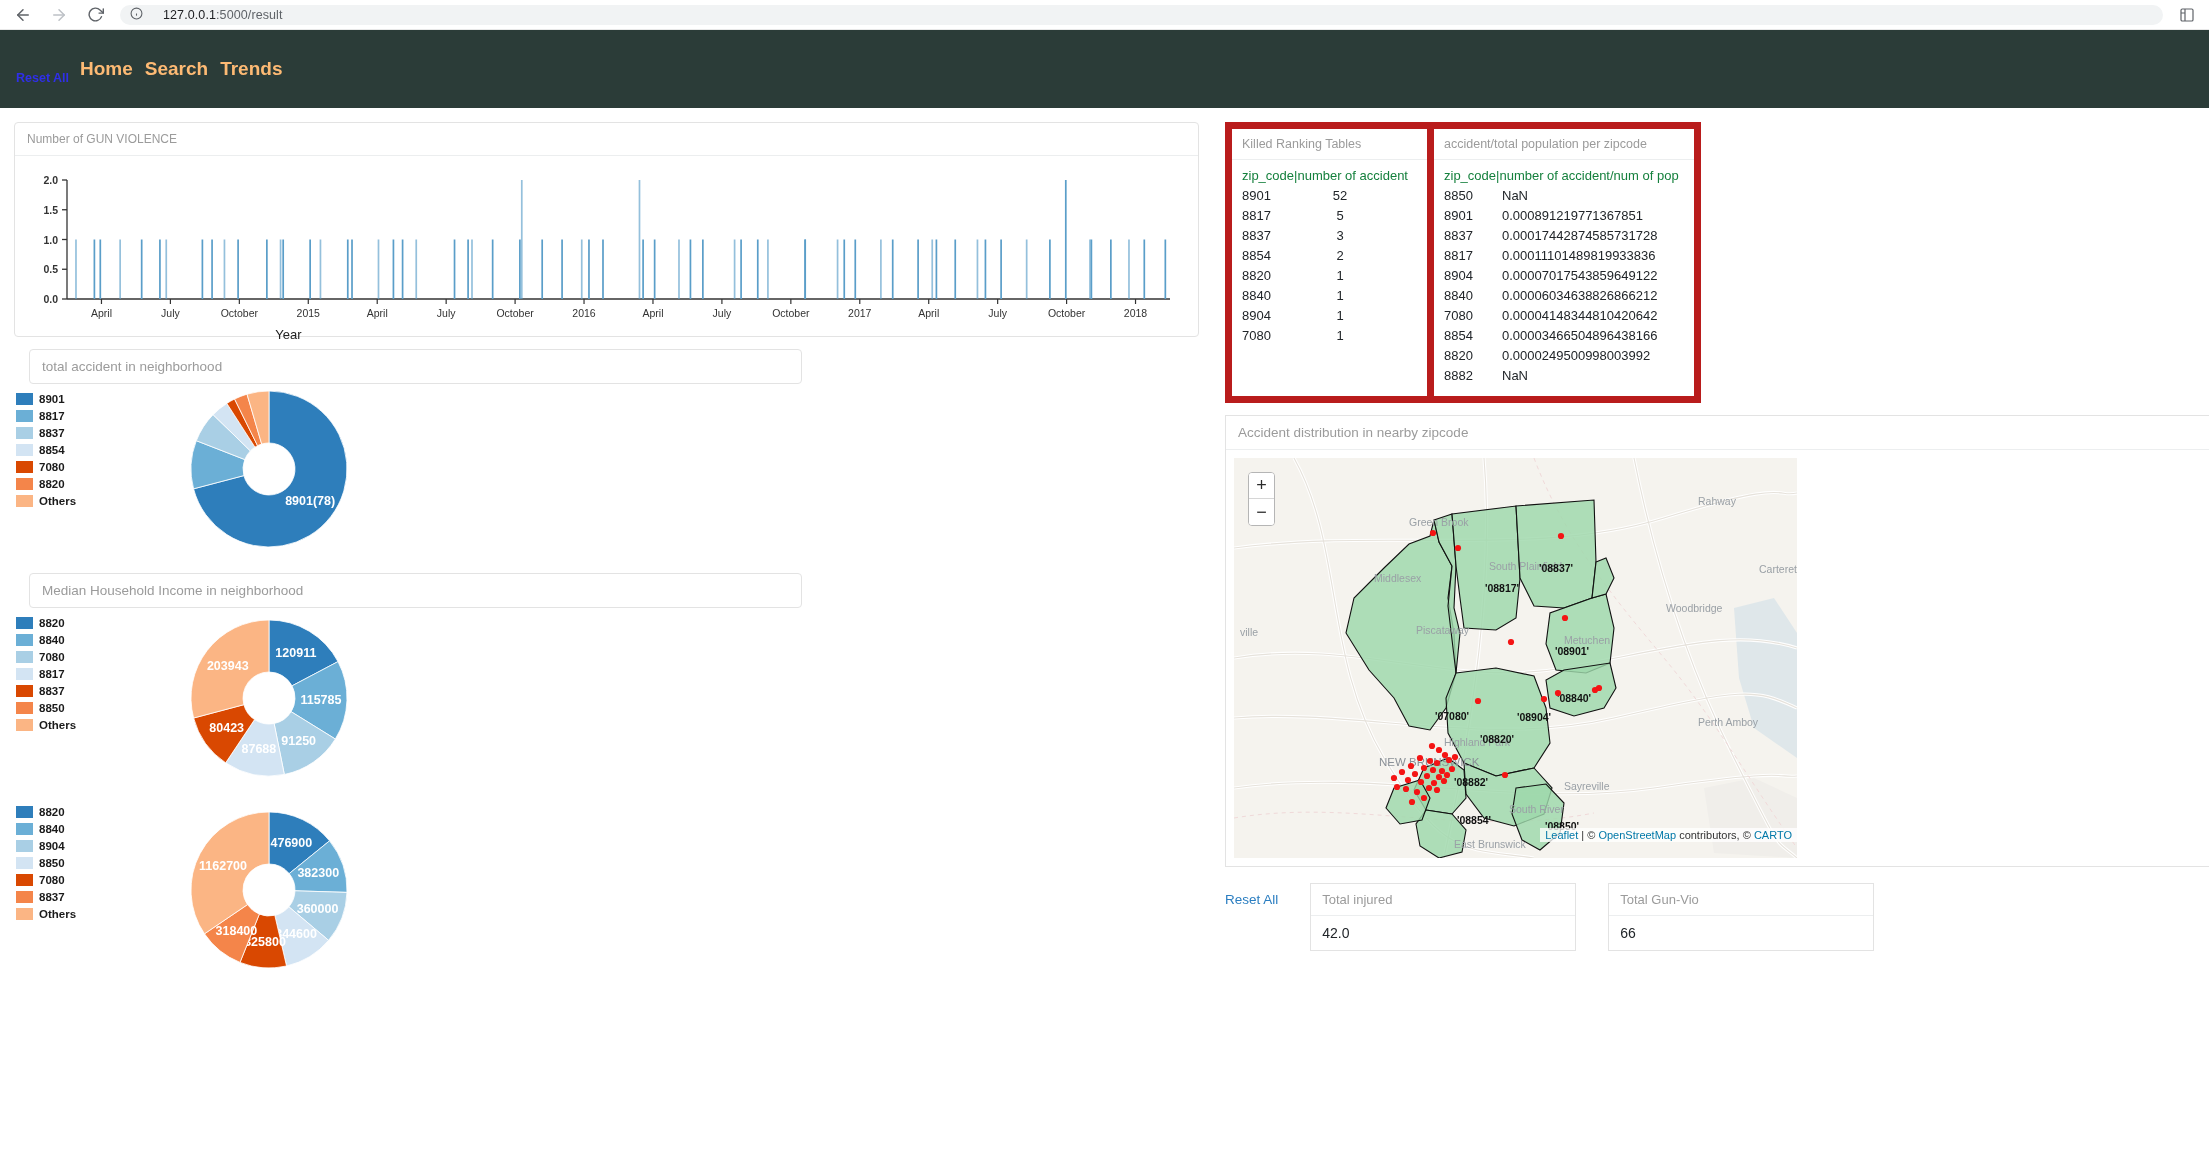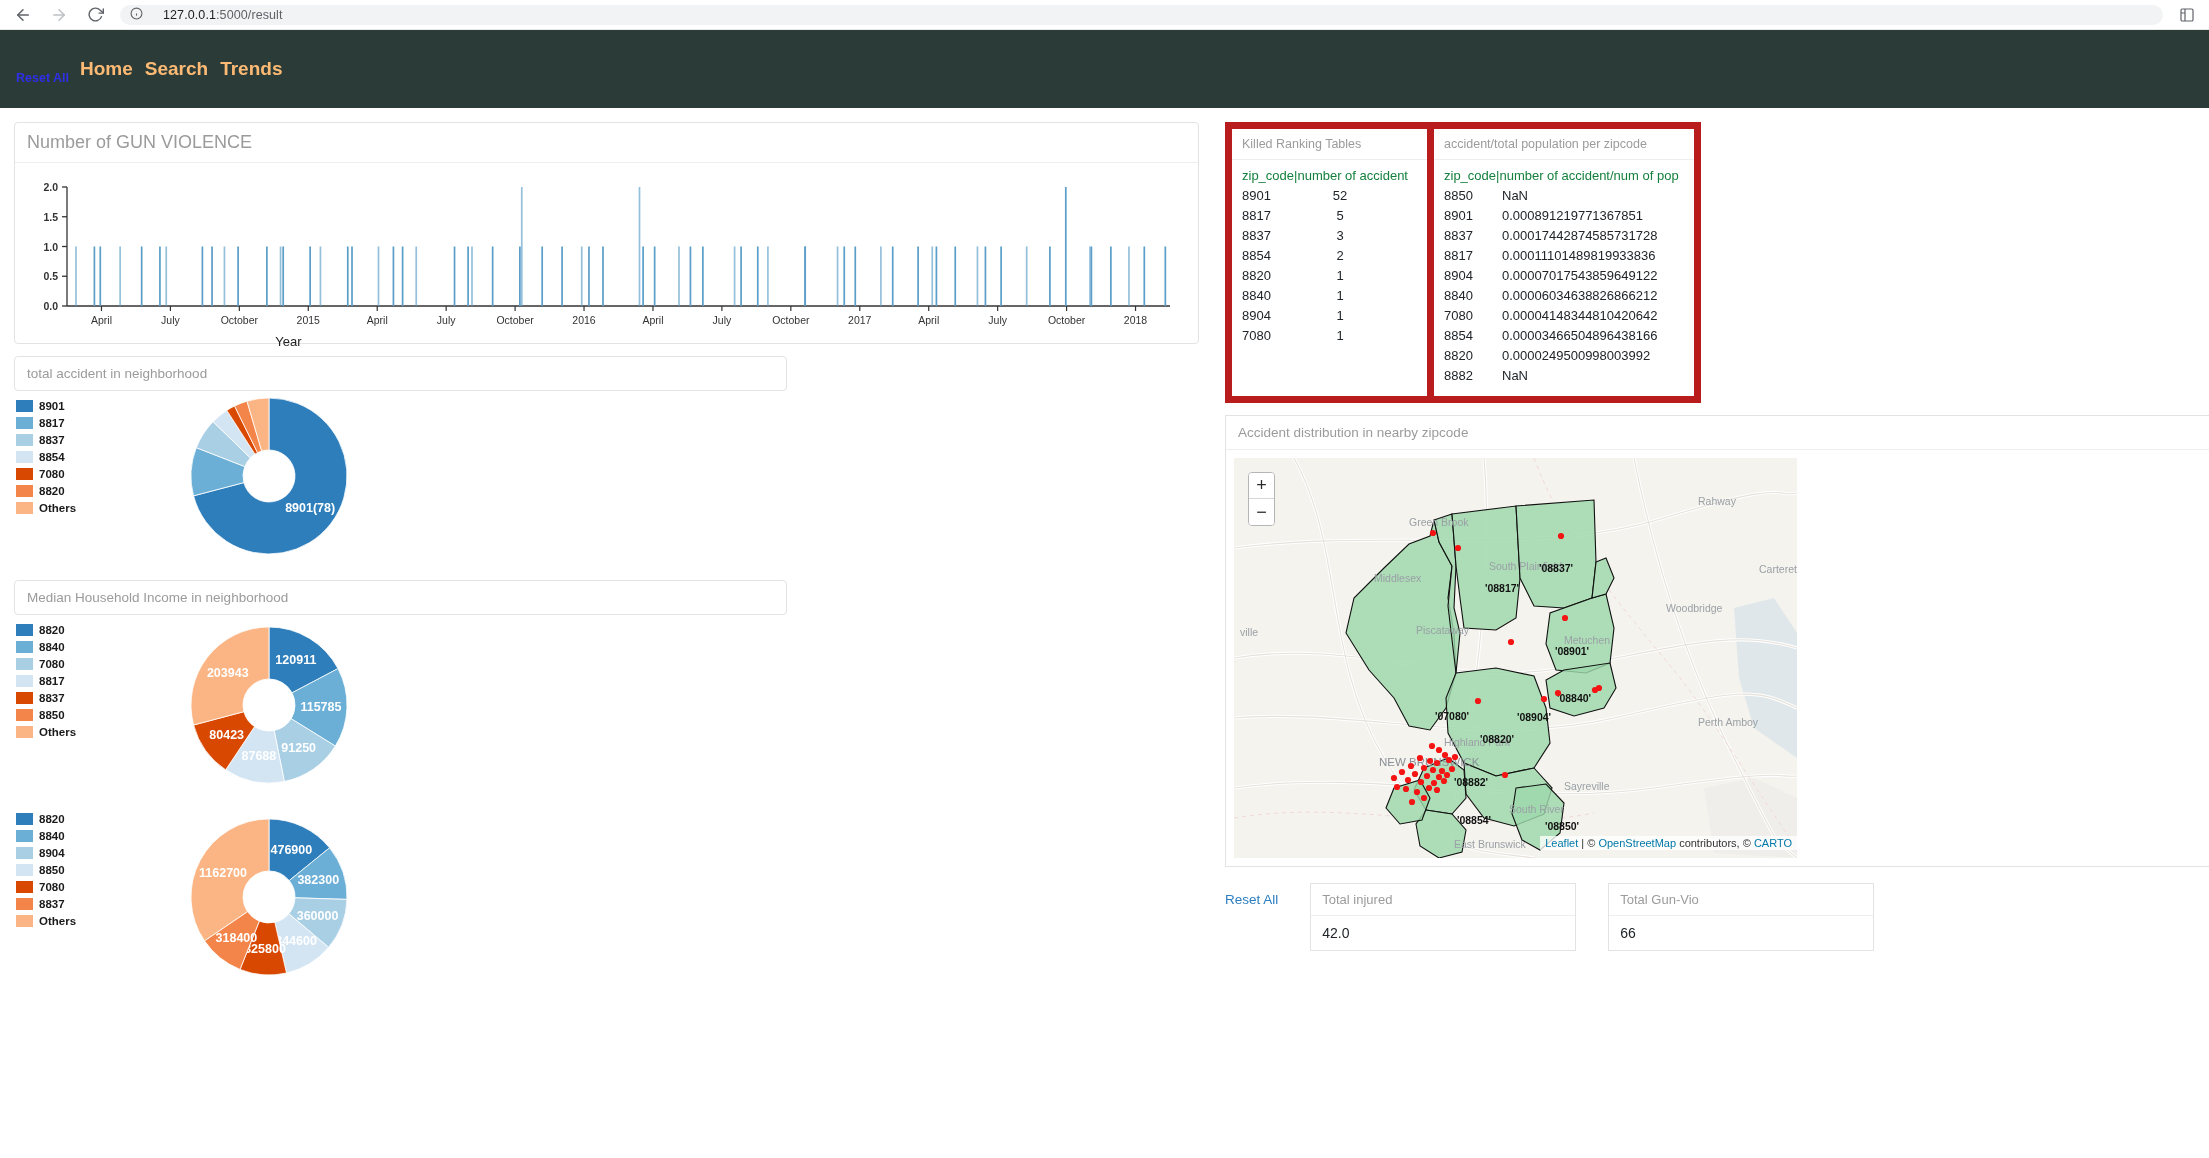--- a/index.html
+++ b/index.html
@@ -45,34 +45,34 @@
   
   .page { display:flex; padding: 14px 14px 0 14px; gap: 26px; align-items:flex-start; }
   .col-left { width: 1185px; flex:0 0 1185px; }
   .col-right { flex:1; }
 
   .panel {
     border:1px solid #e3e3e3; border-radius:4px; background:#fff;
     margin-bottom: 12px;
   }
   .panel-head {
-    padding:9px 12px; font-size:18px; color:#9b9b9b; font-weight:400;
+    padding:9px 12px; font-size:12px; color:#9b9b9b; font-weight:400;
     border-bottom:1px solid #eceeef;
   }
   .panel-body { padding: 6px 0 4px 0; }
 
   
   .barchart-wrap { position:relative; height: 170px; padding: 8px 0 0 0; }
   .barchart-svg { display:block; }
 
   
   .donut-head {
     border:1px solid #e3e3e3; border-radius:4px;
     padding:9px 12px; font-size:13.5px; color:#9b9b9b;
-    width: 773px; background:#fff;
+    width: 773px; background:#fff;margin-left:15px;
   }
   .donut-block { margin-bottom: 4px; }
   .donut-area { position:relative; display:flex; align-items:flex-start; }
   .legend { padding-top: 6px; padding-left:2px; width:92px; }
   .legend-row { display:flex; align-items:center; gap:6px; height:17px; }
   .legend-swatch { width:17px; height:12px; display:block; }
   .legend-label { font-size:11.5px; font-weight:bold; color:#1a1a1a; }
   .donut-label { font-size:12.5px; font-weight:bold; fill:#ffffff; }
 
   
@@ -101,21 +101,21 @@
     position:absolute; top:14px; left:14px; width:27px;
     border:1px solid #b5b5b5; border-radius:4px; overflow:hidden;
     background:#fff; z-index:5;
   }
   .zoom-ctl div {
     height:26px; display:flex; align-items:center; justify-content:center;
     font-size:18px; color:#2b2b2b; background:#fff; cursor:pointer;
   }
   .zoom-ctl div:first-child { border-bottom:1px solid #d6d6d6; }
   .map-attrib {
-    position:absolute; right:0; bottom:8px; background:rgba(255,255,255,.78);
+    position:absolute; right:0; bottom:16px; background:rgba(255,255,255,.78);
     font-size:11px; color:#333; padding:1px 5px;
   }
   .map-attrib a { color:#0078A8; text-decoration:none; }
   .map-label { font-size:10.5px; font-weight:bold; fill:#111; }
   .map-place { font-size:10.5px; fill:#9aa0a6; }
   .map-place.big { font-size:11.5px; fill:#8a9097; }
 
   
   .stats-row { display:flex; align-items:flex-start; gap:32px; margin-top:16px; padding-left:0; }
   .reset-all-2 { color:#2b7ec1; font-size:13.5px; text-decoration:none; padding-top:9px; }

